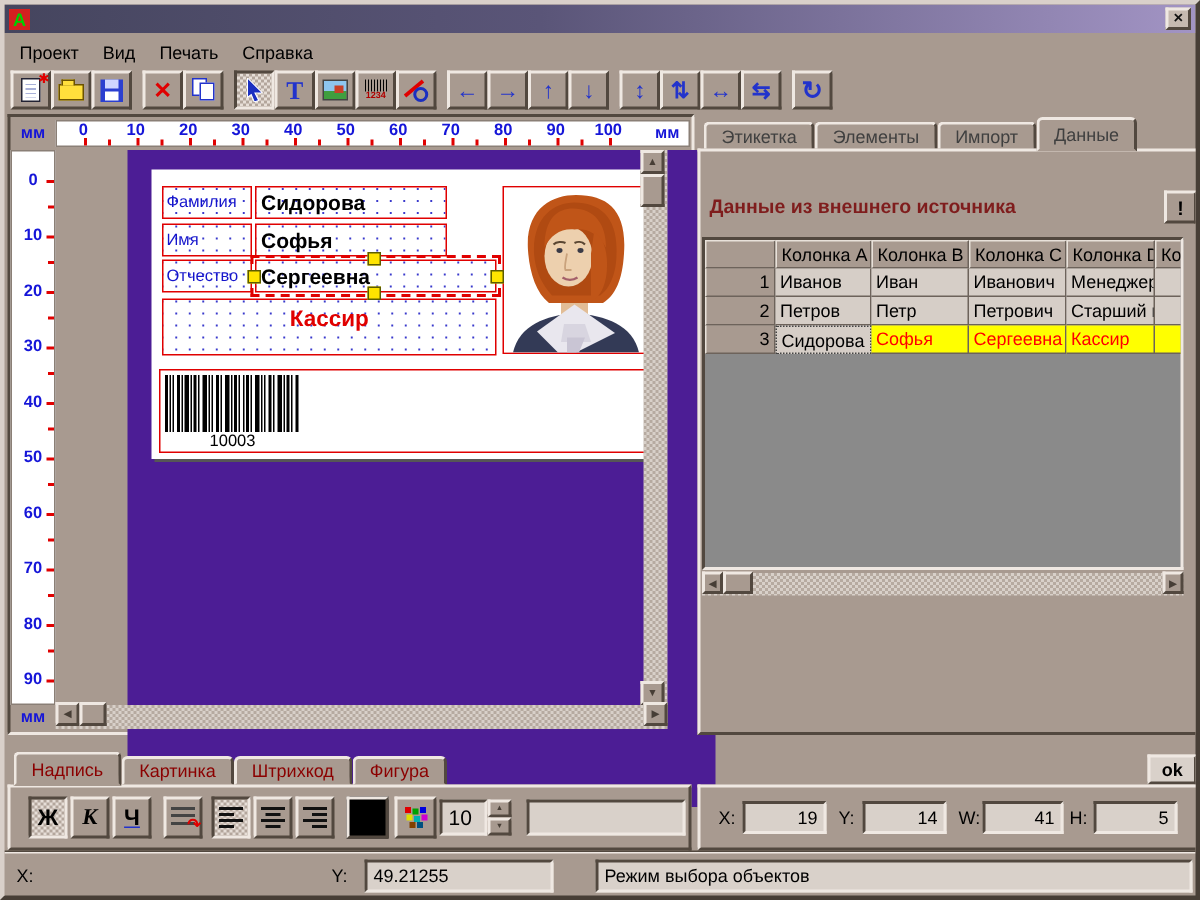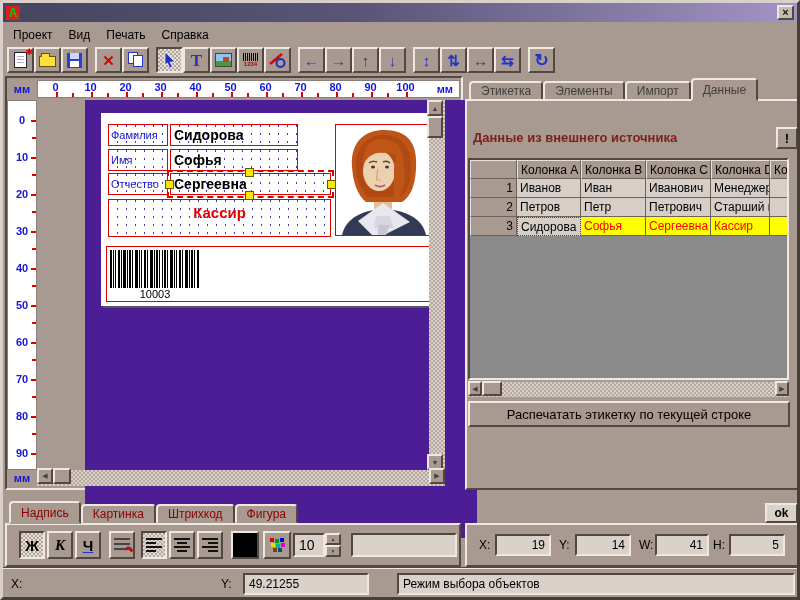--- a/index.html
+++ b/index.html
@@ -448,21 +448,20 @@
         <div class="gcell gyellow c5"></div>
       </div>
     </div>
 
     <div class="scroll grid-scroll" style="position:absolute;">
       <span class="sbtn" style="left:0; top:-1px; height:15px; width:14px;">◀</span>
       <span class="sthumb" style="left:14px; top:-1px; width:20px; height:15px;"></span>
       <span class="sbtn" style="right:0; top:-1px; height:15px; width:14px;">▶</span>
     </div>
 
-    <div class="print-btn">Распечатать этикетку по текущей строке</div>
   </div>
 
   <div class="tabrow" style="left:6px; top:499px; height:22px;">
     <div class="tab red active">
         <span>Надпись</span>
       </div>
     <div class="tab red">
         <span>Картинка</span>
       </div>
     <div class="tab red">

